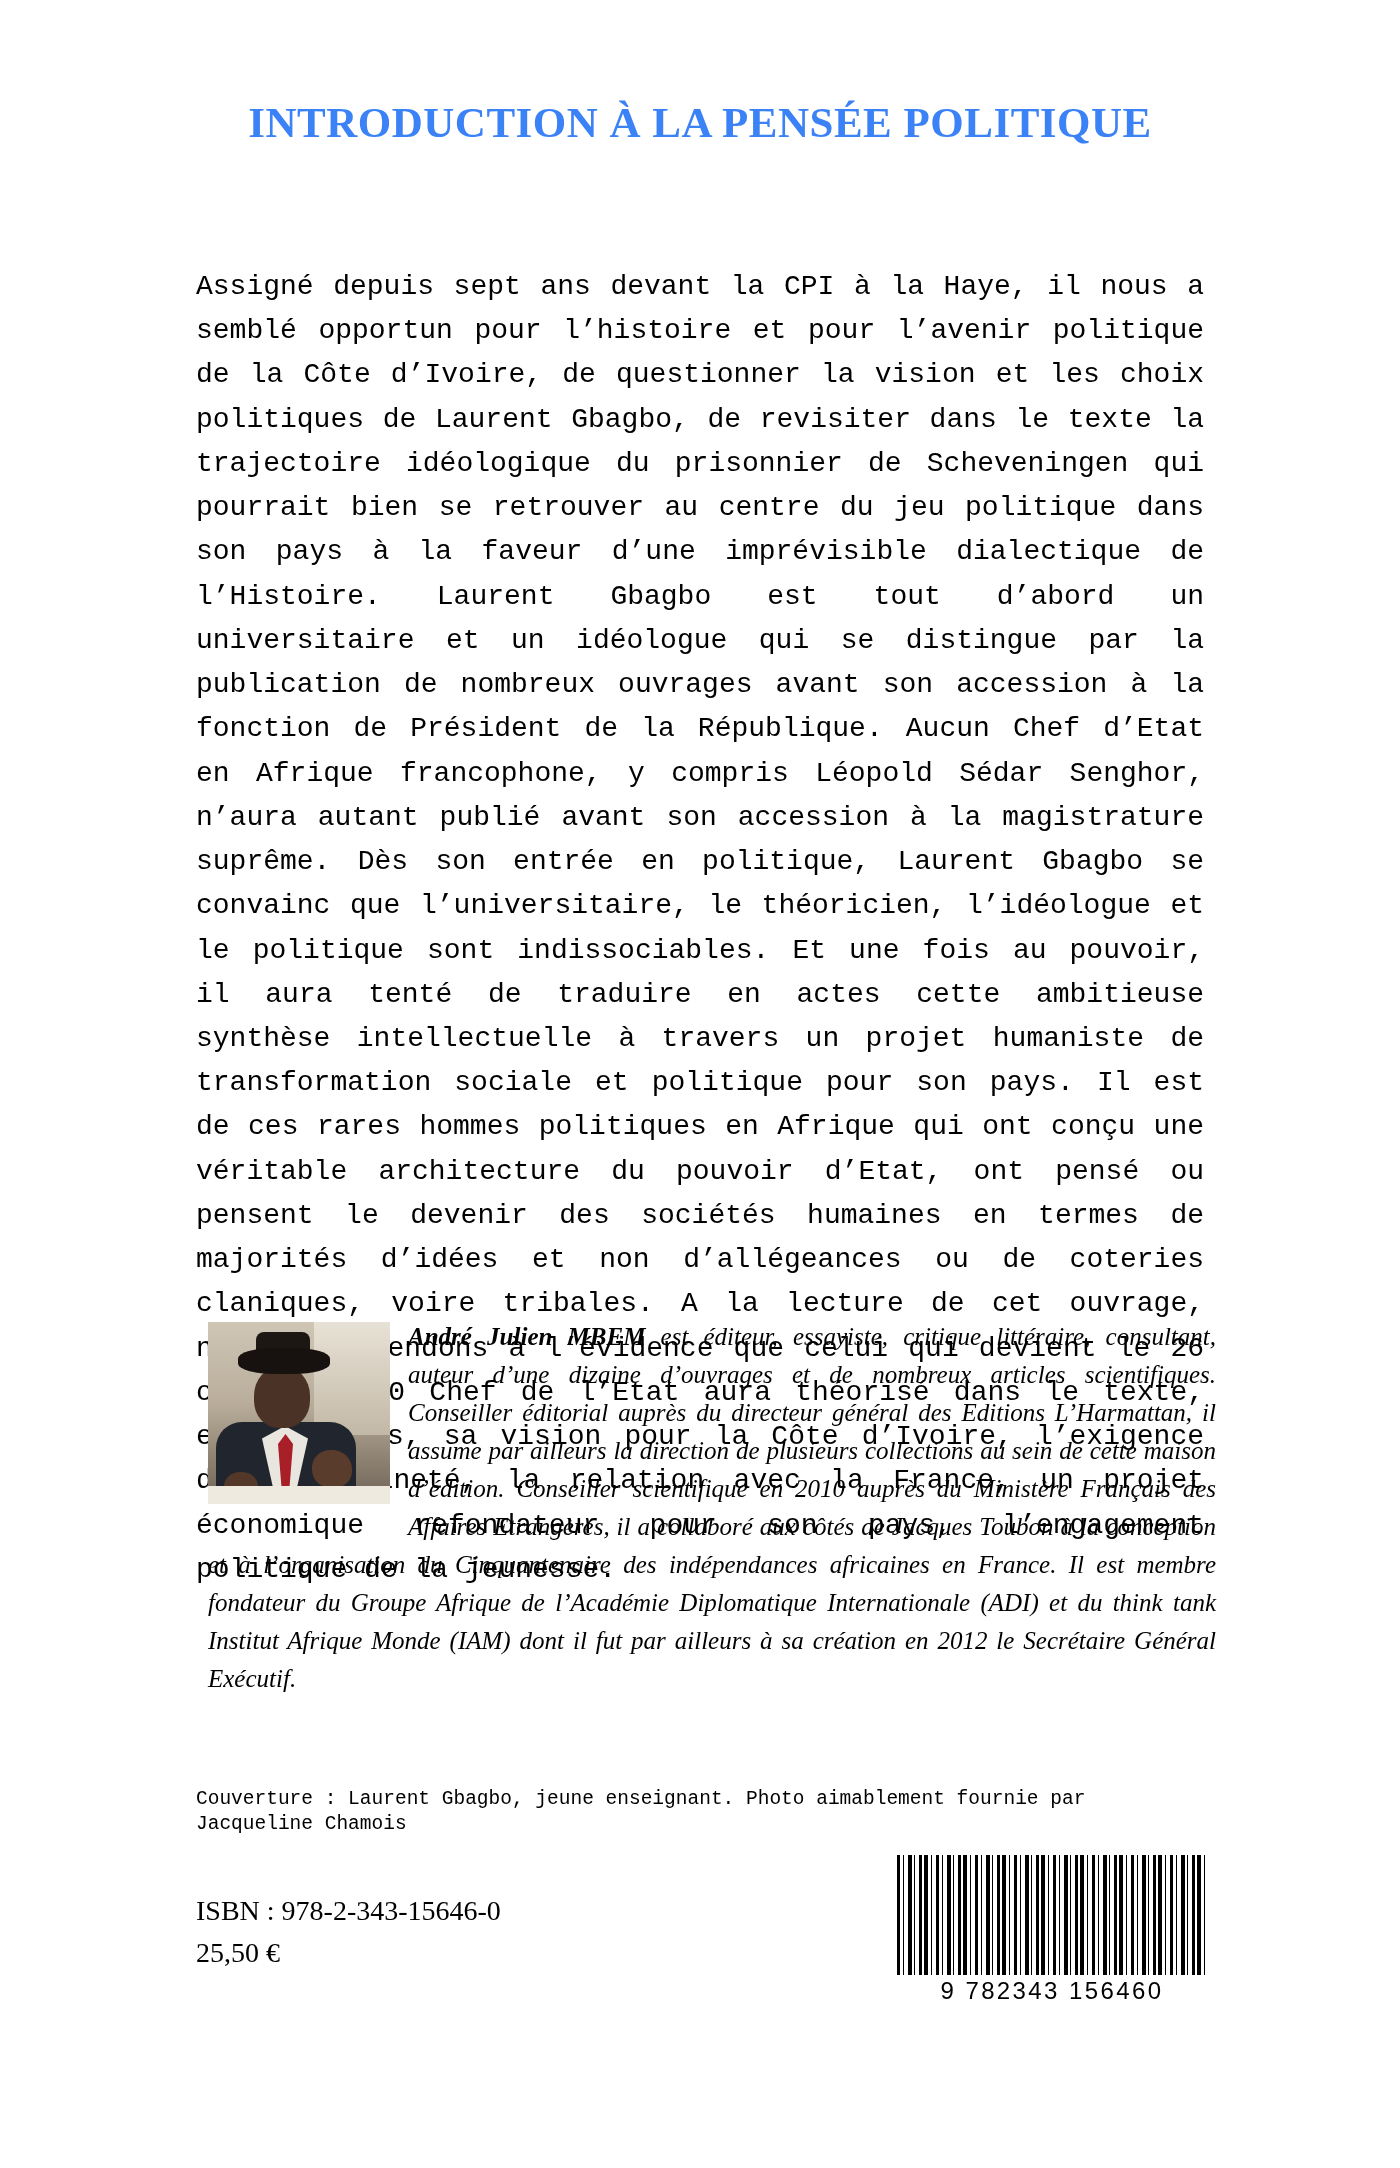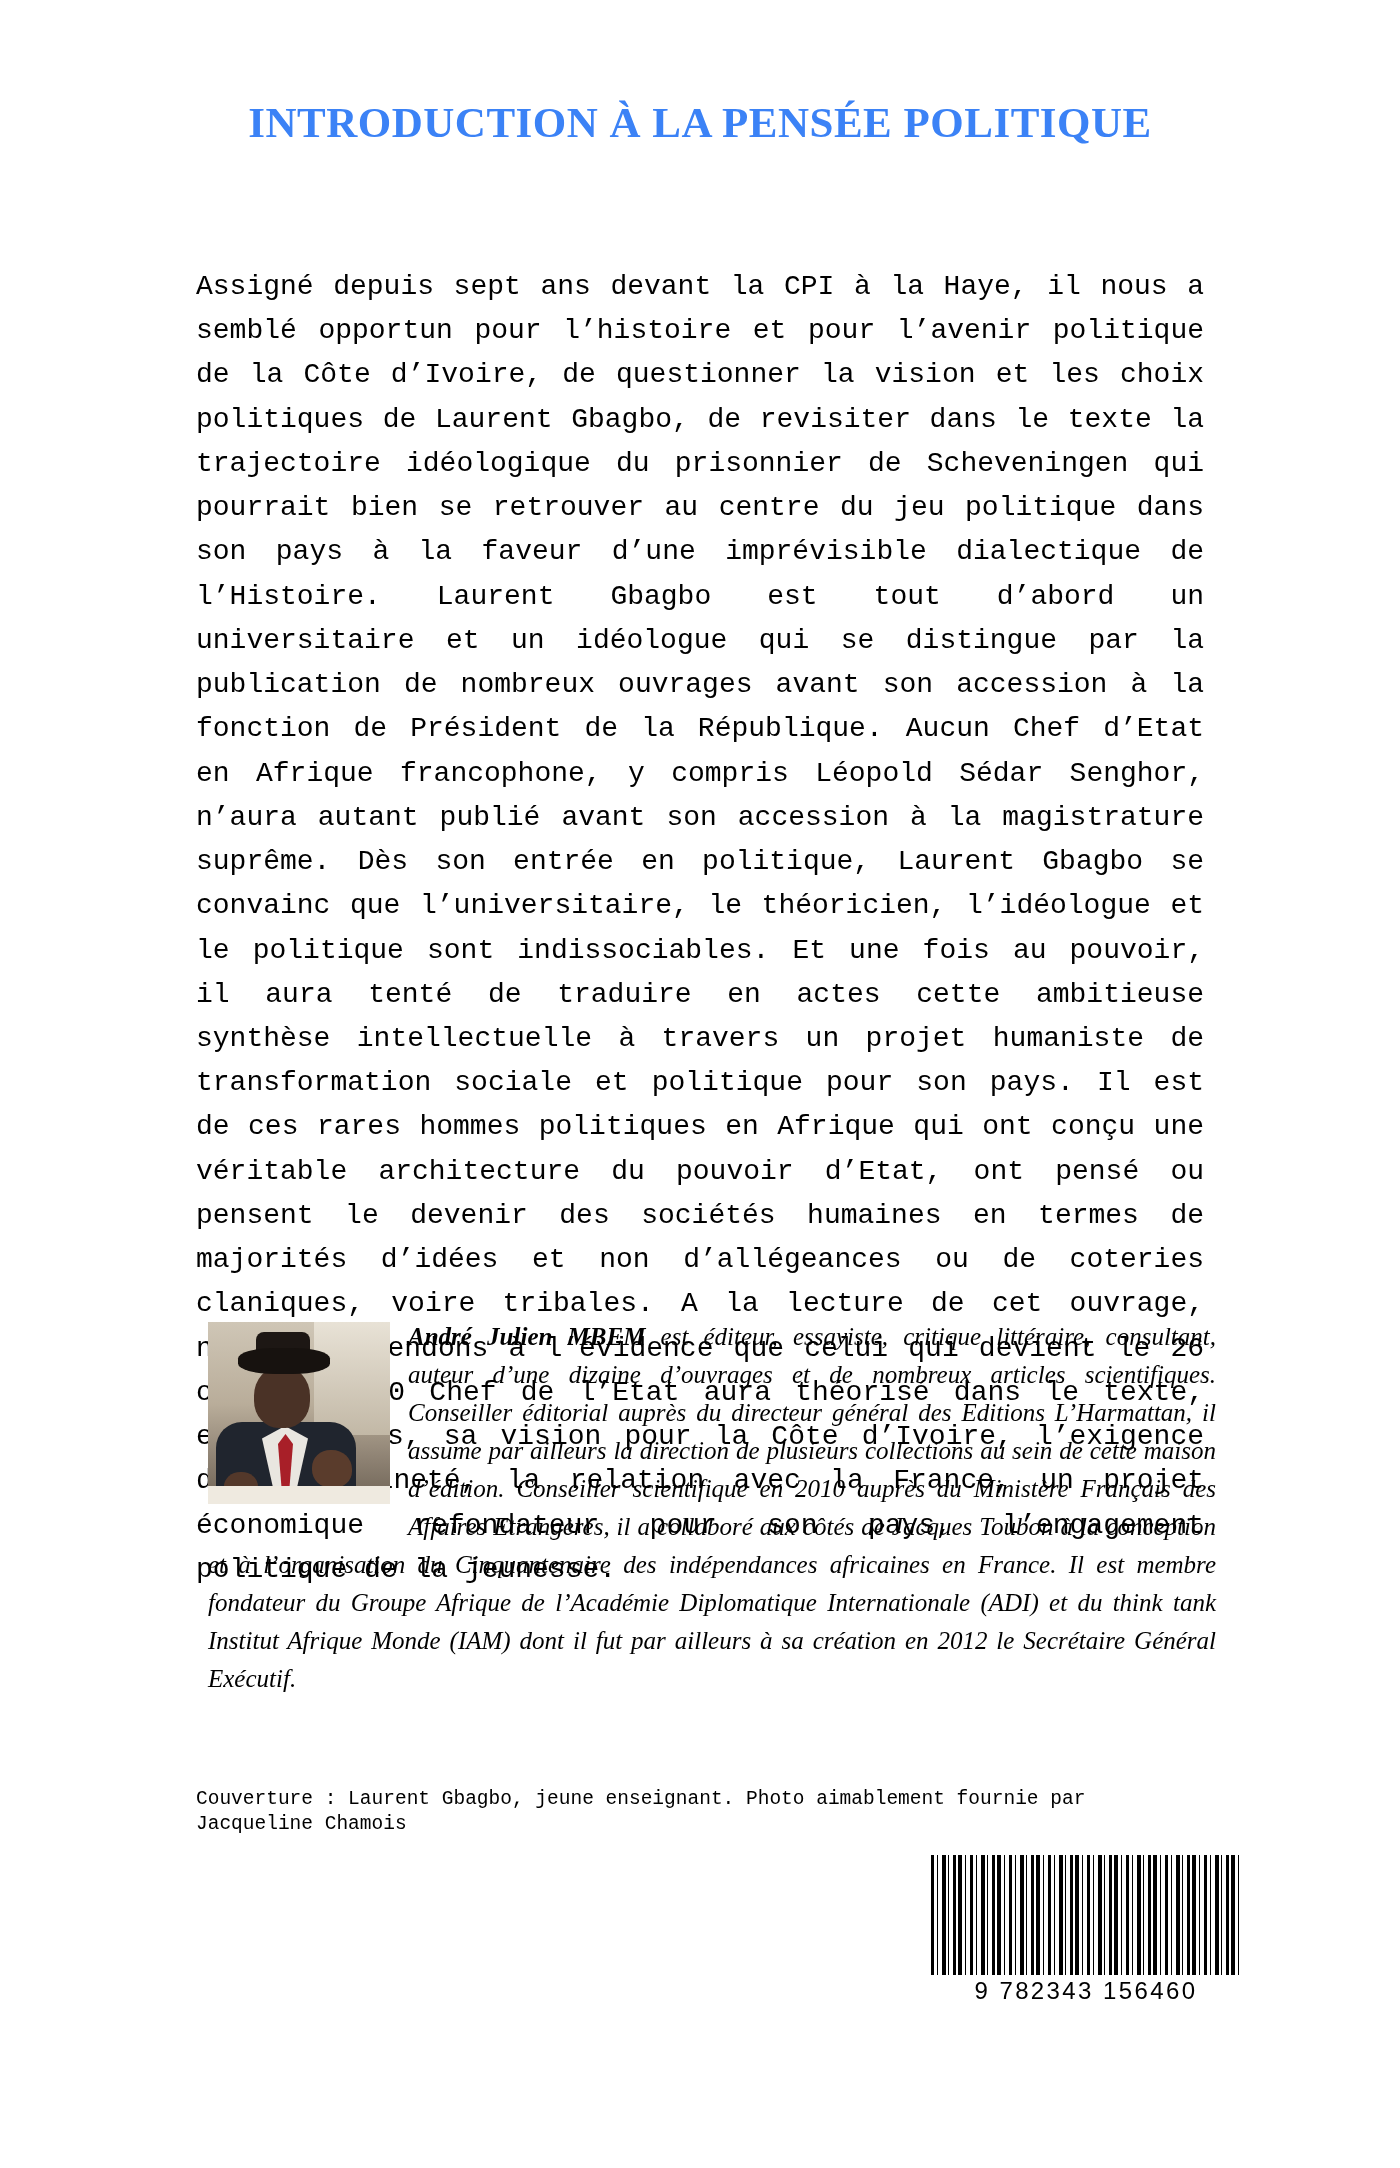--- a/index.html
+++ b/index.html
@@ -133,21 +133,21 @@
     position: absolute;
     top: 1890px;
     left: 196px;
     font-size: 28px;
     line-height: 1.5;
     font-family: "Liberation Serif", serif;
   }
   .barcode-wrap {
     position: absolute;
     top: 1855px;
-    left: 923px;
+    left: 889px;
     width: 310px;
     padding-left: 8px;
   }
   .barcode-bars {
     height: 120px;
     width: 310px;
     background:
       repeating-linear-gradient(90deg,
         #000 0px, #000 3px, #fff 3px, #fff 6px,
         #000 6px, #000 7px, #fff 7px, #fff 11px,
@@ -189,19 +189,23 @@
       <div class="ph-hat"></div>
       <div class="ph-hand"></div>
       <div class="ph-hand2"></div>
       <div class="ph-table"></div>
     </div>
     <span class="bio-name">André Julien MBEM</span><span> est éditeur, essayiste, critique littéraire, consultant, auteur d’une dizaine d’ouvrages et de nombreux articles scientifiques. Conseiller éditorial auprès du directeur général des Editions L’Harmattan, il assume par ailleurs la direction de plusieurs collections au sein de cette maison d’édition. Conseiller scientifique en 2010 auprès du Ministère Français des Affaires Etrangères, il a collaboré aux côtés de Jacques Toubon à la conception et à l’organisation du Cinquantenaire des indépendances africaines en France. Il est membre fondateur du Groupe Afrique de l’Académie Diplomatique Internationale (ADI) et du think tank Institut Afrique Monde (IAM) dont il fut par ailleurs à sa création en 2012 le Secrétaire Général Exécutif.</span>
   </div>
 
   <div class="cover-credit">Couverture : Laurent Gbagbo, jeune enseignant. Photo aimablement fournie par Jacqueline Chamois</div>
 
+  <div class="isbn-block">
+    <div>ISBN : 978-2-343-15646-0</div>
+    <div>25,50 €</div>
+  </div>
 
   <div class="barcode-wrap">
     <div class="barcode-bars"></div>
     <div class="barcode-digits">9 782343 156460</div>
   </div>
 
 </div>
 
 </body></html>

